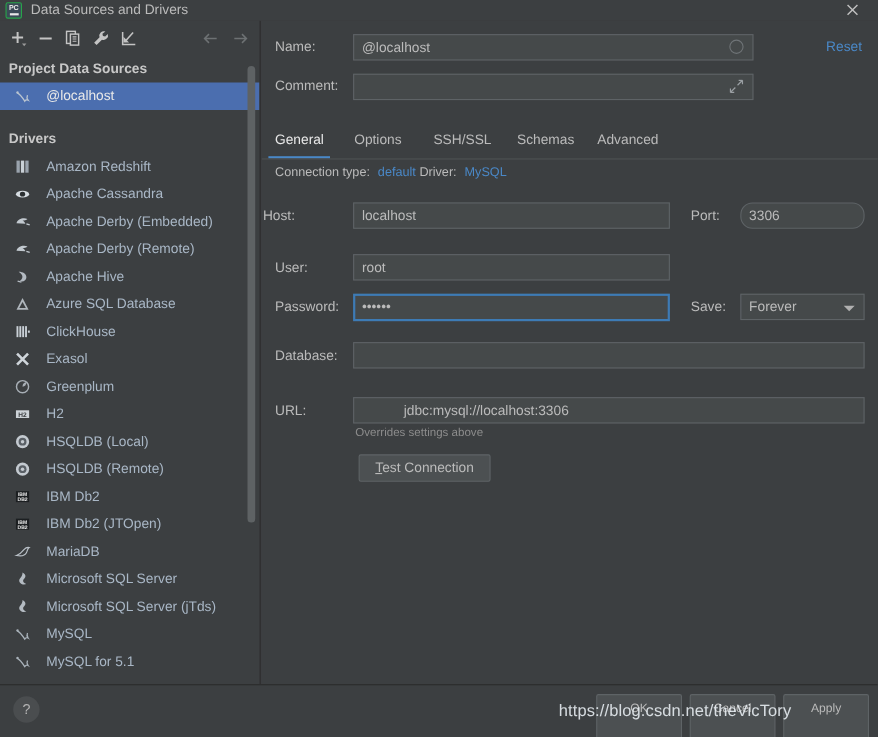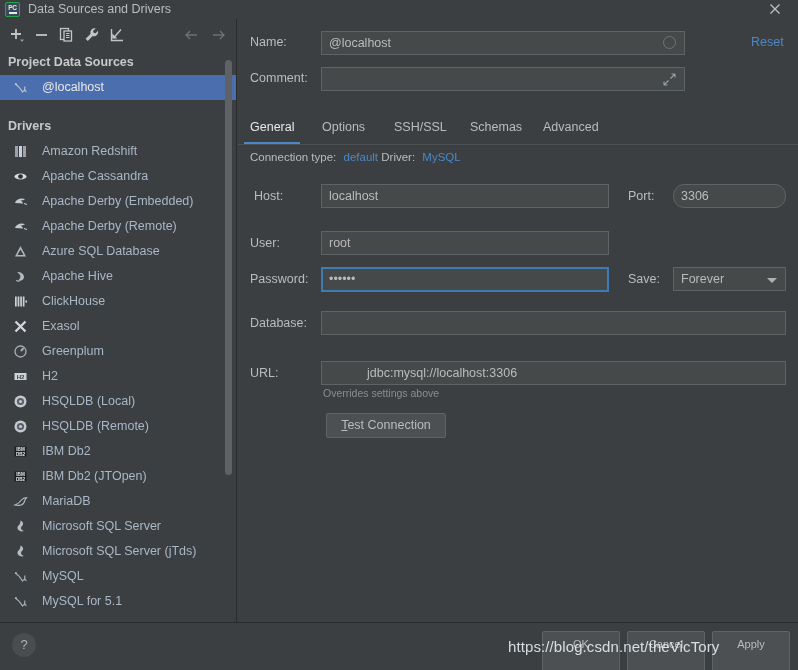--- a/index.html
+++ b/index.html
@@ -348,35 +348,35 @@
             <path d="M3 10 C4 6 9 4.5 13 6 C12 7 10 7.5 8.5 7.5 C10 8.5 11 9.5 11 10.5 L3 10 Z" fill="#c2c9cf"></path>
             <path d="M12 10.5 L15 11.5" stroke="#c2c9cf" stroke-width="1.2"></path>
           </svg>
         </span>
         <span class="lbl">Apache Derby (Remote)</span>
       </div>
 
       <div class="tree-row">
         <span class="ic">
           <svg width="17" height="17" viewBox="0 0 17 17">
+            <path d="M5 4 C9 4 12 6 12 9 C12 12 9 13.5 6 12.5 C8 11 9 9 8 7 C7 5.5 6 4.8 5 4 Z" fill="#b3bac1"></path>
+            <path d="M4 12.5 L7.5 13.5" stroke="#b3bac1" stroke-width="1.2"></path>
+          </svg>
+        </span>
+        <span class="lbl">Apache Hive</span>
+      </div>
+
+      <div class="tree-row">
+        <span class="ic">
+          <svg width="17" height="17" viewBox="0 0 17 17">
             <path d="M8.5 3 L14 13.5 L3 13.5 Z" fill="#b0b7bd"></path>
             <path d="M8.5 6.5 L11.5 12 L5.5 12 Z" fill="#3c3f41"></path>
           </svg>
         </span>
         <span class="lbl">Azure SQL Database</span>
-      </div>
-
-      <div class="tree-row">
-        <span class="ic">
-          <svg width="17" height="17" viewBox="0 0 17 17">
-            <path d="M5 4 C9 4 12 6 12 9 C12 12 9 13.5 6 12.5 C8 11 9 9 8 7 C7 5.5 6 4.8 5 4 Z" fill="#b3bac1"></path>
-            <path d="M4 12.5 L7.5 13.5" stroke="#b3bac1" stroke-width="1.2"></path>
-          </svg>
-        </span>
-        <span class="lbl">Apache Hive</span>
       </div>
 
       <div class="tree-row">
         <span class="ic">
           <svg width="17" height="17" viewBox="0 0 17 17">
             <rect x="3" y="3.5" width="1.7" height="10" fill="#c9d0d6"></rect>
             <rect x="5.6" y="3.5" width="1.7" height="10" fill="#c9d0d6"></rect>
             <rect x="8.2" y="3.5" width="1.7" height="10" fill="#c9d0d6"></rect>
             <rect x="10.8" y="3.5" width="1.7" height="10" fill="#c9d0d6"></rect>
             <rect x="13.4" y="7.5" width="1.7" height="2" fill="#c9d0d6"></rect>
@@ -537,21 +537,21 @@
     </div>
     <div class="tabs-sep"></div>
 
     <div class="conn-row">
       <span>Connection type:</span>
       <span class="lnk" style="margin-left:4px;">default</span>
       <span style="">Driver:</span>
       <span class="lnk" style="margin-left:4px;">MySQL</span>
     </div>
 
-    <div class="flabel" style="left:16px; top:170px;text-align:right;">Host:</div>
+    <div class="flabel" style="left:1px; top:170px;text-align:right;">Host:</div>
     <div class="fbox" style="left:83px; top:165px; width:288px; height:24px;">localhost</div>
     <div class="flabel" style="left:390px; top:170px;">Port:</div>
     <div class="fbox" style="left:435px; top:165px; width:113px; height:24px;border-radius:11px;">3306</div>
 
     <div class="flabel" style="left:12px; top:217px;">User:</div>
     <div class="fbox" style="left:83px; top:212px; width:288px; height:24px;">root</div>
 
     <div class="flabel" style="left:12px; top:253px;">Password:</div>
     <div class="fbox focused" style="left:83px; top:248px; width:288px; height:25px;">••••••</div>
     <div class="flabel" style="left:390px; top:253px;">Save:</div>

